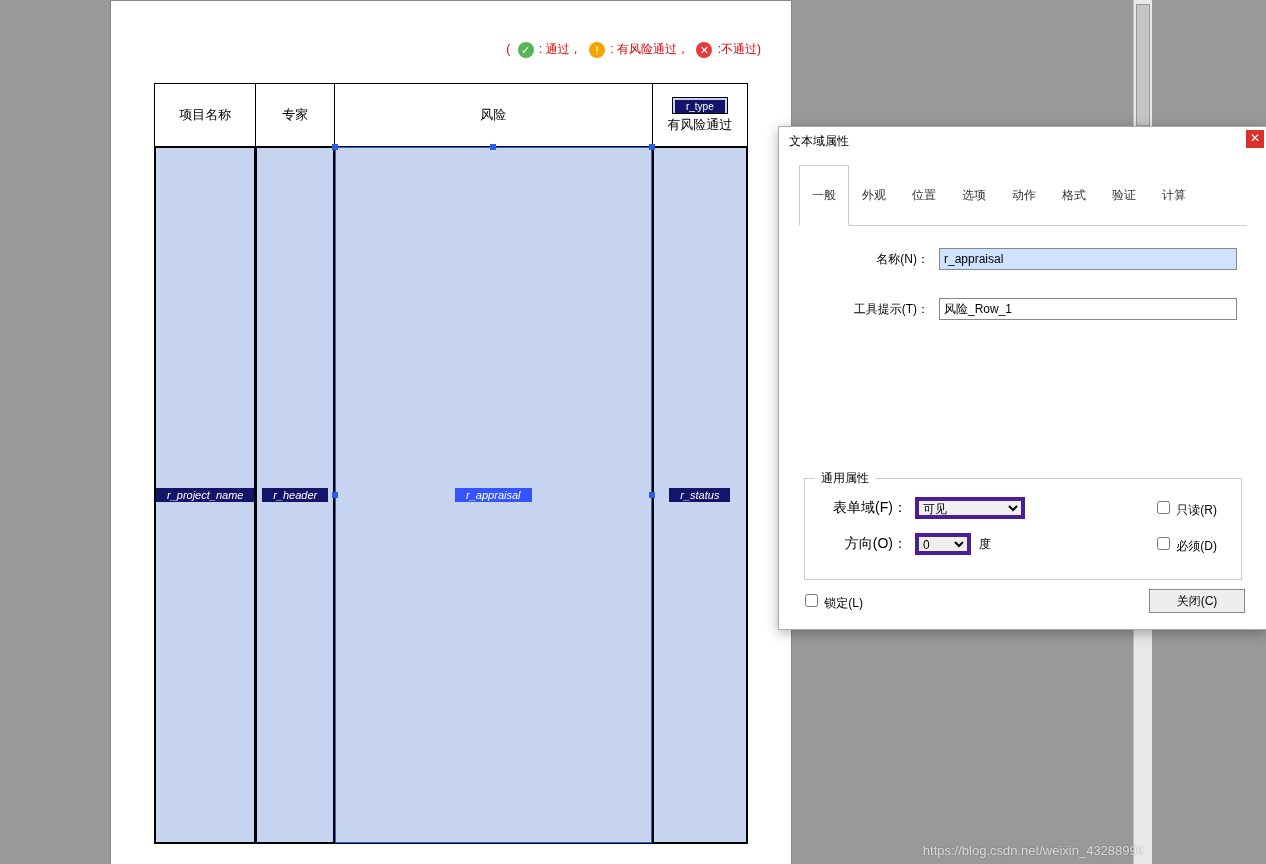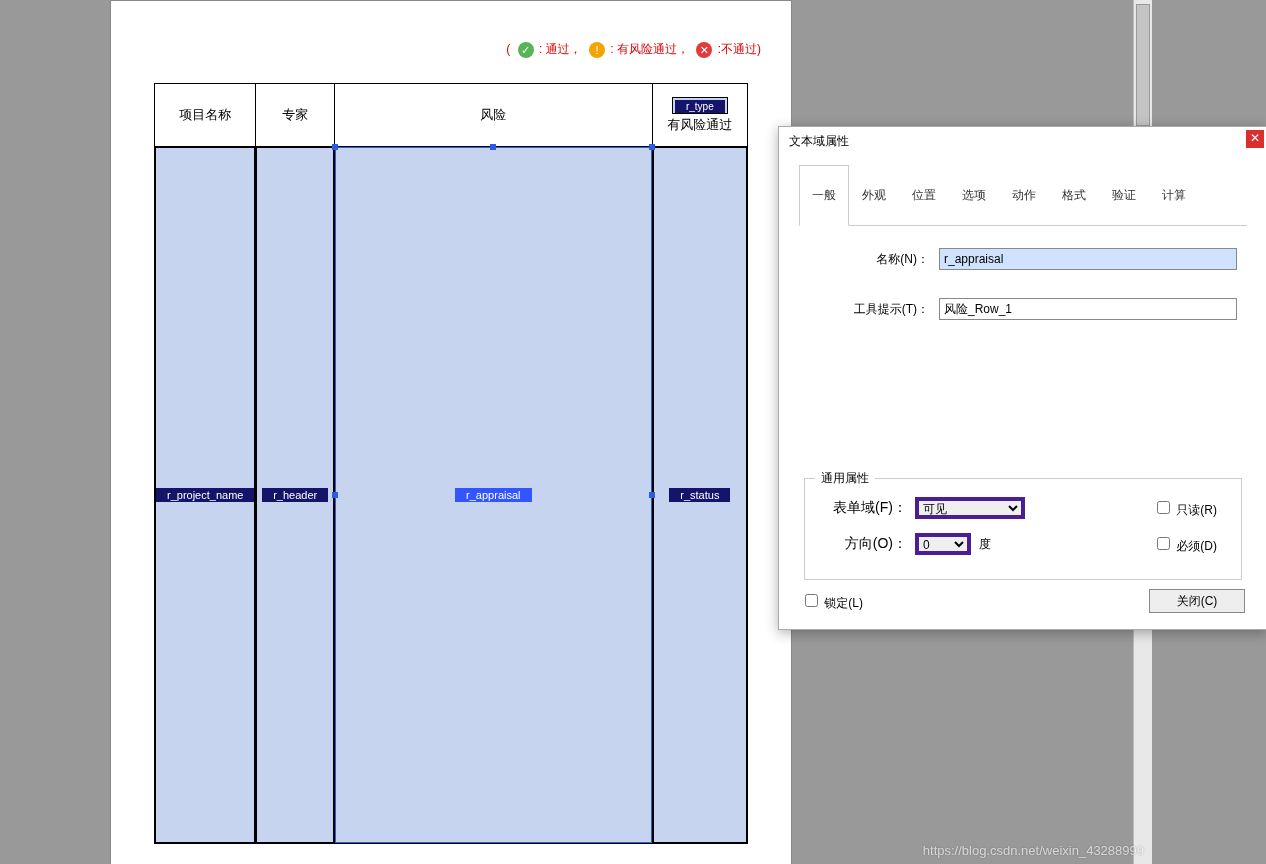--- a/index.html
+++ b/index.html
@@ -8,21 +8,21 @@
   .legend{position:absolute;left:150px;right:0;top:40px;height:20px;text-align:right;padding-right:30px;color:#d00;font-size:12px;}
   .legend .ico{display:inline-block;width:16px;height:16px;border-radius:50%;color:#fff;font-size:11px;line-height:16px;text-align:center;vertical-align:middle;margin-left:4px;margin-right:2px;}
   .ico-pass{background:#57b557;}
   .ico-warn{background:#f2a500;}
   .ico-fail{background:#e23b3b;}
   .ftable{position:absolute;left:43px;top:82px;width:594px;border-collapse:collapse;}
   .ftable th{border:1.5px solid #000;padding:0;height:62px;font-weight:normal;font-size:13px;text-align:center;vertical-align:middle;}
   .ftable td{border:1.5px solid #000;padding:0;vertical-align:top;}
   .ftable .row2 td{height:696px;}
   .formfield{display:flex;align-items:center;justify-content:center;height:100%;}
-  .ff-inner{background:#c6d4ef;border:1px solid #000;width:100%;height:100%;display:flex;align-items:center;justify-content:center;box-sizing:border-box;}
+  .ff-inner{background:#c6d4ef;border:1px solid #000;width:100%;height:100%;display:flex;align-items:center;justify-content:center;box-sizing:border-box;font-style:italic;}
   .ff-selected .ff-inner{border:1px solid #2a5de0;}
   .ff-label{background:#14146a;color:#fff;padding:1px 11px;font-size:11px;white-space:nowrap;}
   .ff-label.sel{background:#3355ff;}
   .th-inner{display:flex;flex-direction:column;align-items:center;justify-content:center;height:62px;gap:2px;}
   .small-ff{background:#c6d4ef;border:1.5px solid #000;padding:0 2px;}
   .small-ff .ff-label{font-size:10px;}
   .handle{position:absolute;width:6px;height:6px;background:#2a5de0;}
 
   
   .dialog{position:absolute;left:778px;top:126px;width:488px;height:502px;background:#fff;border:1px solid #aaa;box-shadow:0 3px 12px rgba(0,0,0,.3);}

